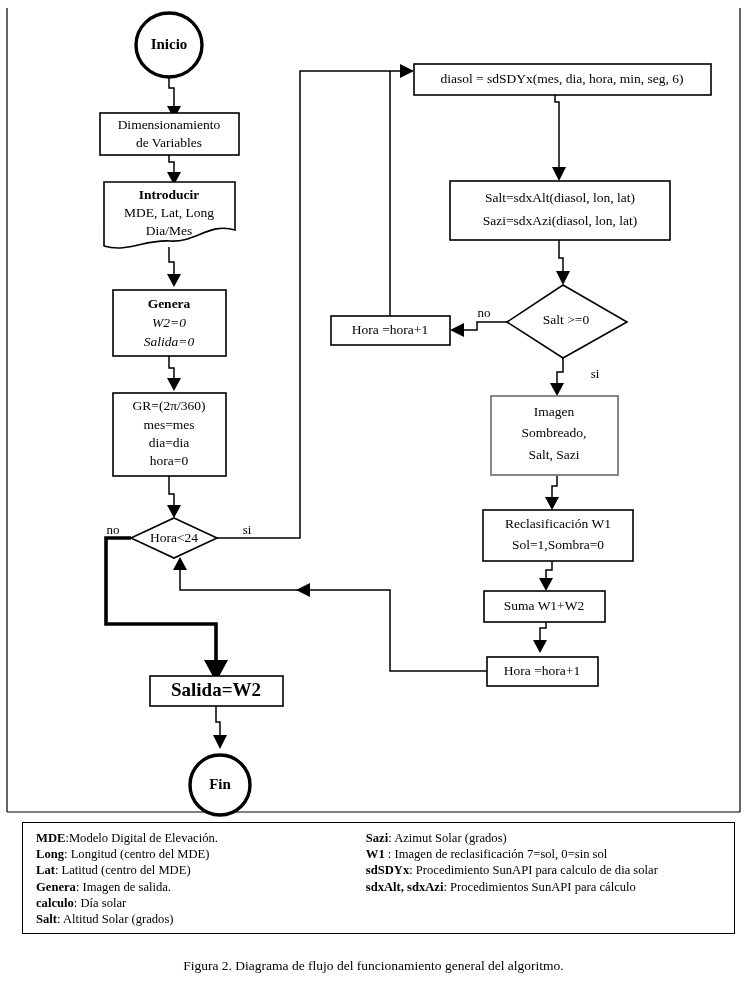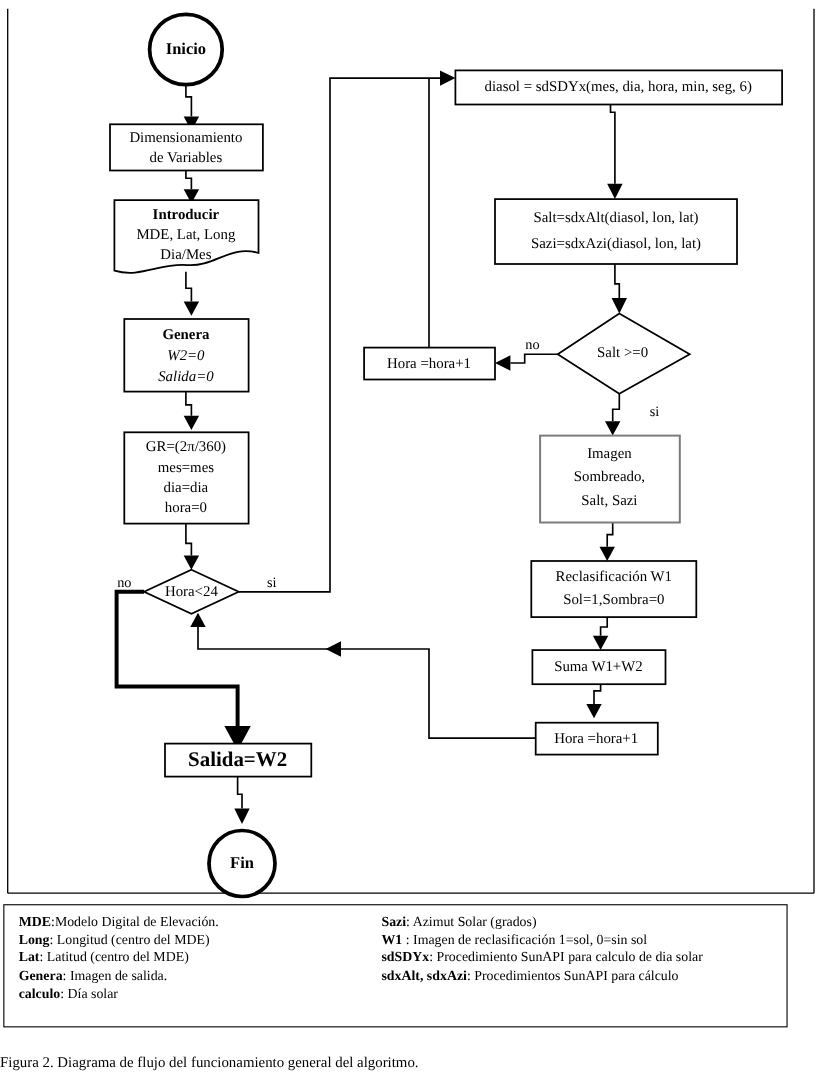--- a/index.html
+++ b/index.html
@@ -44,21 +44,21 @@
   }
   text.lbl { font-size: 13.5px; }
   text.bold { font-weight: bold; }
   text.ital { font-style: italic; }
   text.term { font-size: 15px; font-weight: bold; }
   text.bigbold { font-size: 19px; font-weight: bold; }
   text.branch { font-size: 13px; text-anchor: middle; }
 
   .legend-box {
     position: absolute;
-    left: 3px;
+    left: 22px;
     top: 822px;
     width: 713px;
     height: 112px;
     border: 1.3px solid #000000;
     box-sizing: border-box;
     display: flex;
     padding: 7px 0 0 0;
   }
   .legend-col {
     font-size: 12.6px;
@@ -66,21 +66,21 @@
   }
   .legend-col.left { width: 330px; padding-left: 13px; }
   .legend-col.right { width: 380px; padding-left: 10px; }
   .legend-row { white-space: nowrap; }
   .legend-row b { font-weight: bold; }
   .caption {
     position: absolute;
     left: 0;
     top: 958px;
     width: 747px;
-    text-align: left;
+    text-align: center;
     font-size: 13.5px;
   }
 </style>
 </head>
 <body>
 
 <div id="figure-root">
 
   <svg id="flow" viewBox="0 0 747 987">
 
@@ -277,24 +277,25 @@
 
   </svg>
 
   <div class="legend-box">
     <div class="legend-col left">
       <div class="legend-row"><b>MDE</b><span>:</span><span>Modelo Digital de Elevación.</span></div>
       <div class="legend-row"><b>Long</b><span>: </span><span>Longitud (centro del MDE)</span></div>
       <div class="legend-row"><b>Lat</b><span>: </span><span>Latitud (centro del MDE)</span></div>
       <div class="legend-row"><b>Genera</b><span>: </span><span>Imagen de salida.</span></div>
       <div class="legend-row"><b>calculo</b><span>: </span><span>Día solar</span></div>
+      <div class="legend-row"><b>Salt</b><span>: </span><span>Altitud Solar (grados)</span></div>
     </div>
     <div class="legend-col right">
       <div class="legend-row"><b>Sazi</b><span>: </span><span>Azimut Solar (grados)</span></div>
-      <div class="legend-row"><b>W1</b><span>  : </span><span>Imagen de reclasificación 1=sol, 0=sin sol</span></div>
+      <div class="legend-row"><b>W1</b><span>  : </span><span>Imagen de reclasificación 7=sol, 0=sin sol</span></div>
       <div class="legend-row"><b>sdSDYx</b><span>: </span><span>Procedimiento SunAPI para calculo de dia solar</span></div>
       <div class="legend-row"><b>sdxAlt, sdxAzi</b><span>: </span><span>Procedimientos SunAPI para cálculo</span></div>
     </div>
   </div>
 
   <div class="caption">Figura 2. Diagrama de flujo del funcionamiento general del algoritmo.</div>
 
 </div>
 
 </body></html>

